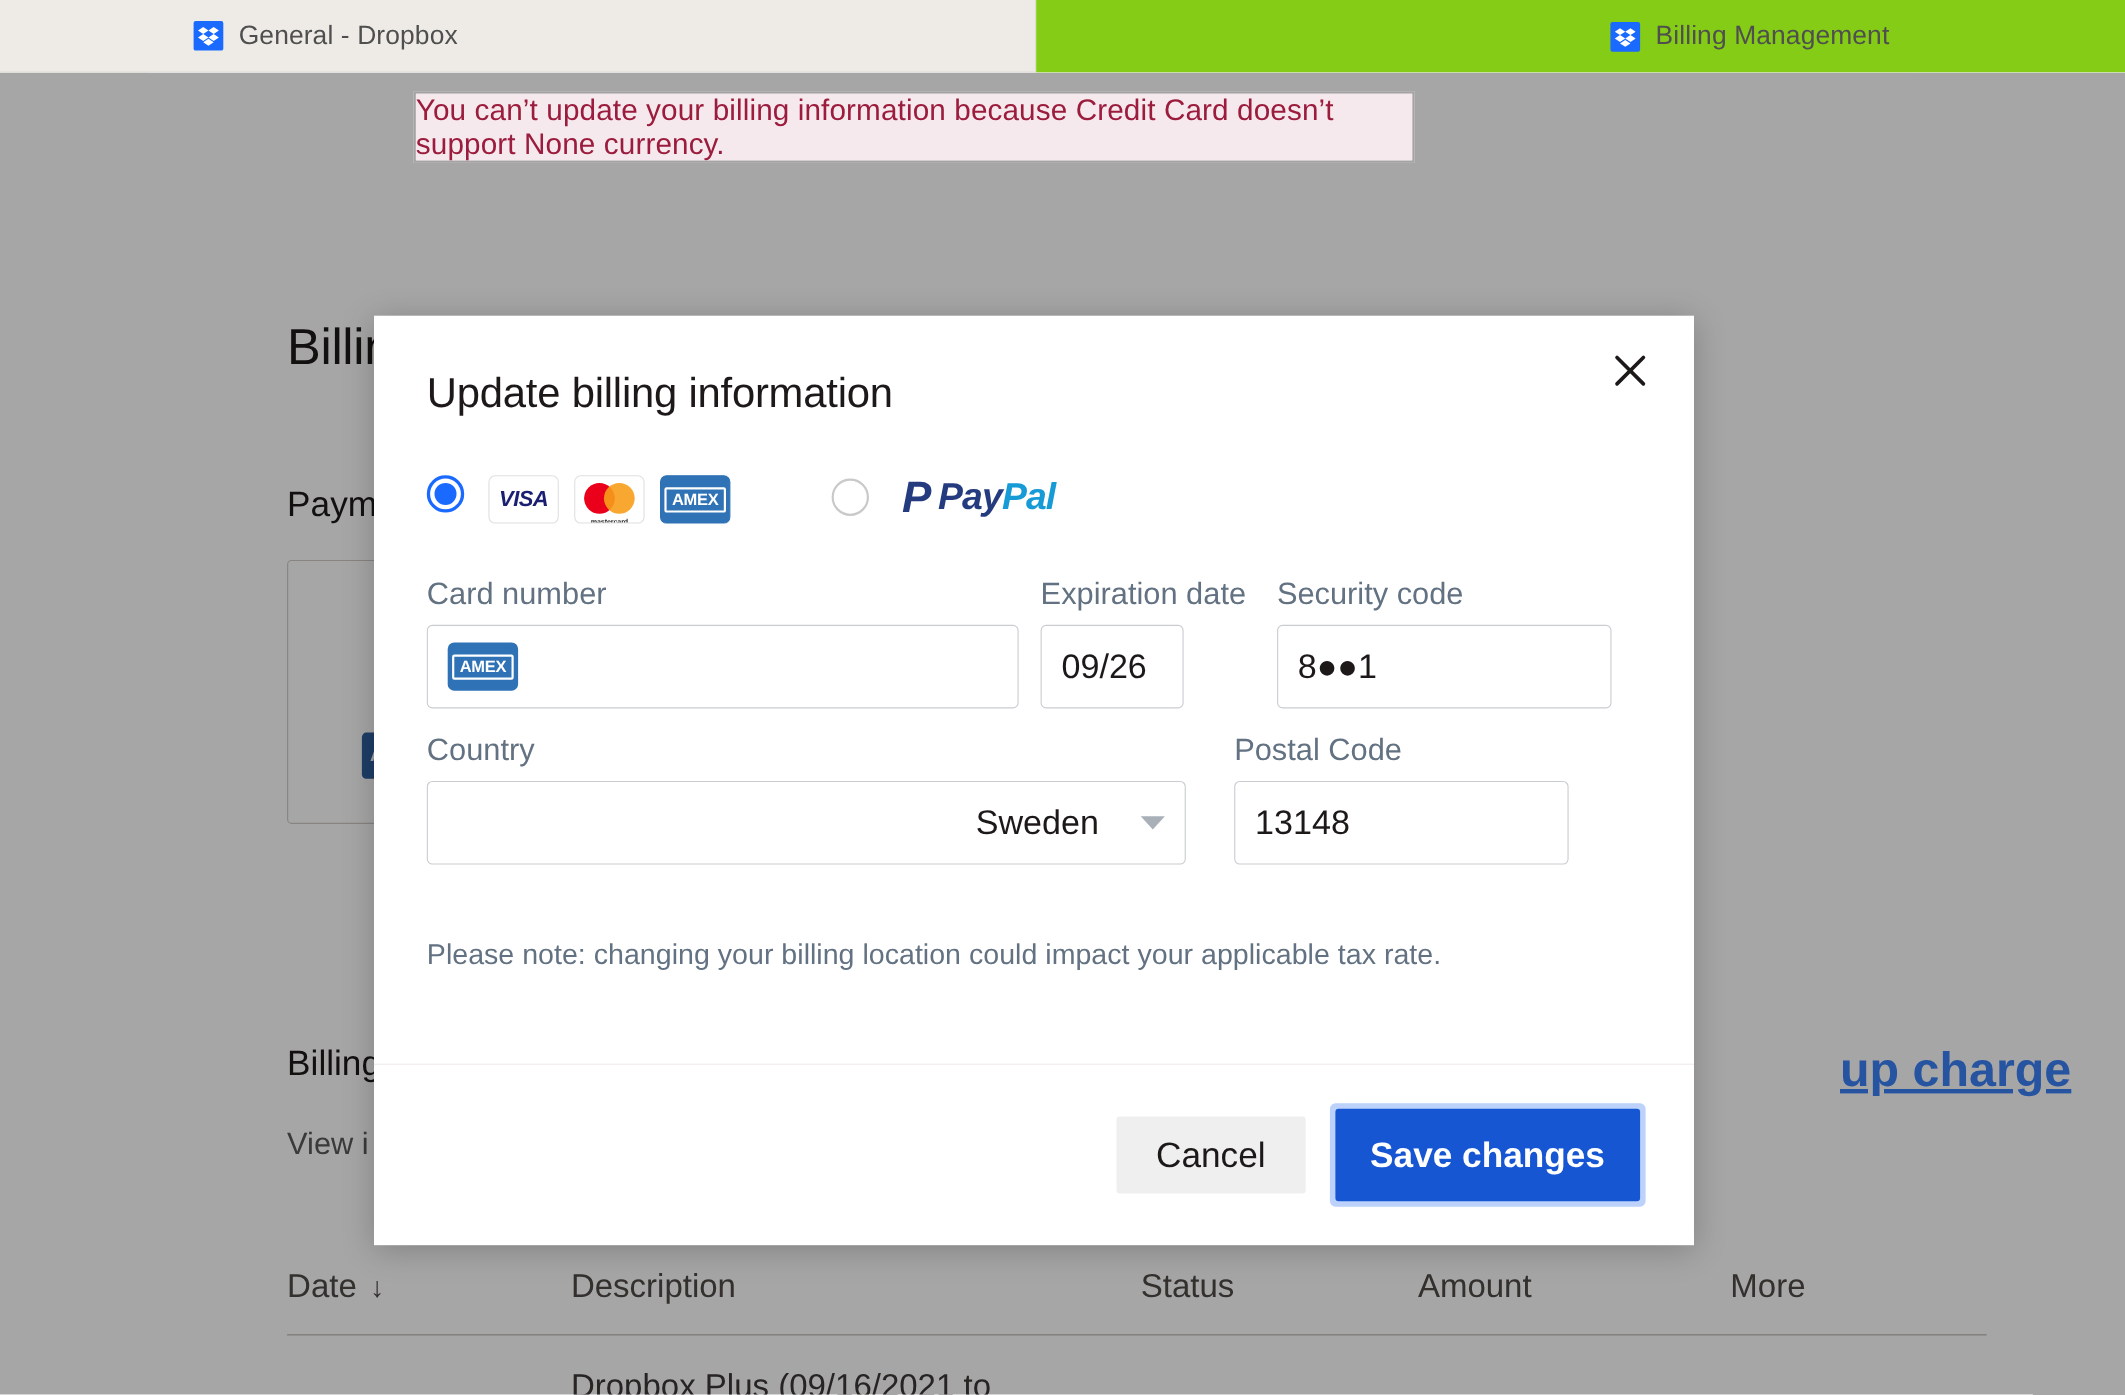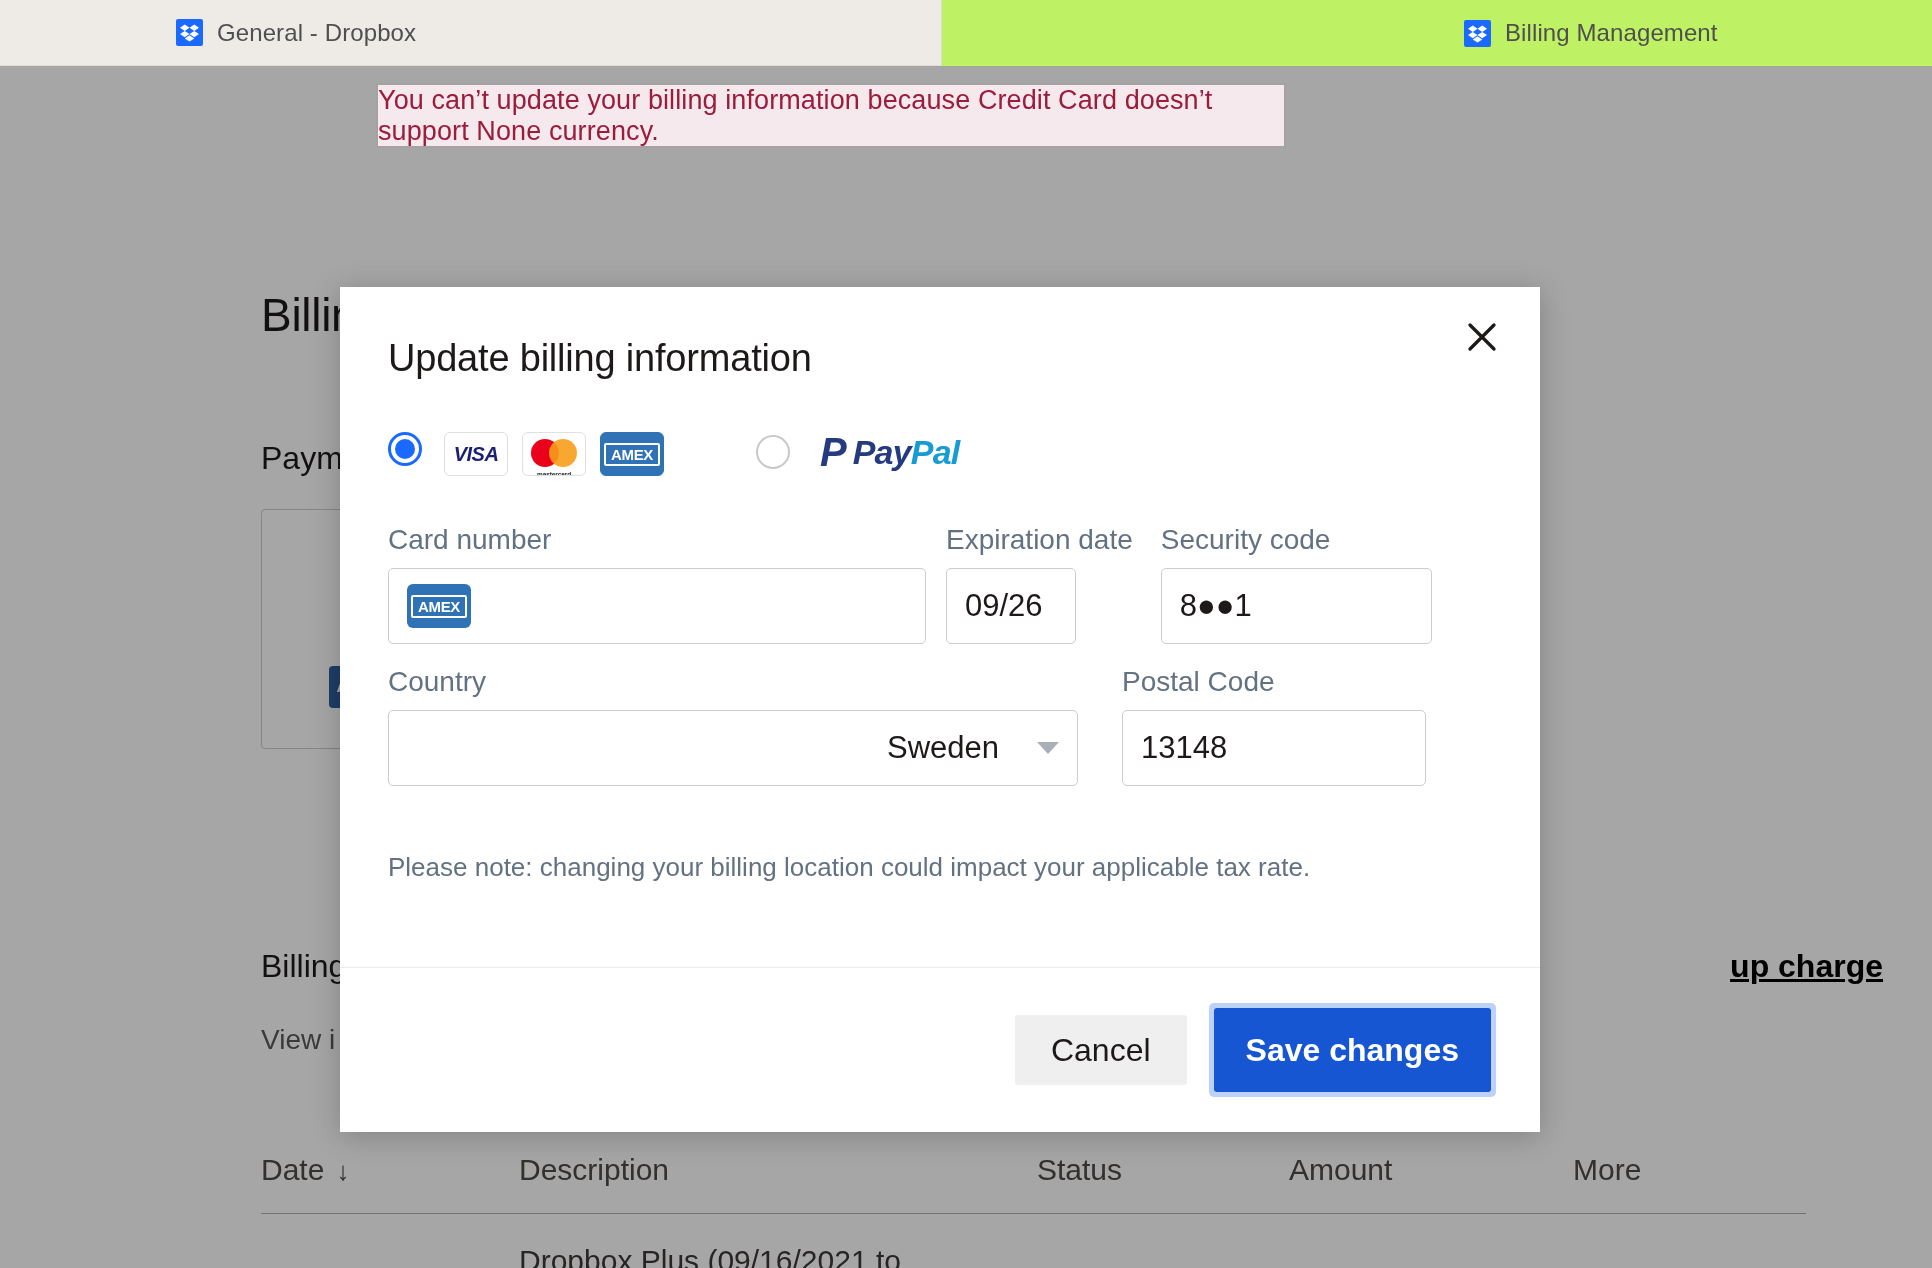--- a/index.html
+++ b/index.html
@@ -35,21 +35,21 @@
   .tab-inactive {
     left: 0;
     width: 942px;
     background: #eeebe7;
     border-right: 1px solid #dedad5;
     border-bottom: 1px solid #dedad5;
   }
   .tab-active {
     left: 942px;
     width: 990px;
-    background: #bef264;
+    background: #84cc16;
   }
   .tab-favicon {
     width: 27px;
     height: 27px;
     background: #1a6aff;
     border-radius: 2px;
     margin-right: 14px;
     flex: 0 0 auto;
     display: flex;
     align-items: center;
@@ -141,22 +141,22 @@
     position: absolute;
     left: 126px;
     top: 882px;
     font-size: 32px;
     color: #1e1919;
   }
   .bg-charge-link {
     position: absolute;
     right: 49px;
     top: 882px;
-    font-size: 32px;
-    color: #000000;
+    font-size: 44px;
+    color: #3b82f6;
     text-decoration: underline;
     font-weight: 600;
   }
   .bg-viewinv {
     position: absolute;
     left: 126px;
     top: 958px;
     font-size: 28px;
     color: #5a5a5a;
   }
@@ -339,21 +339,21 @@
     padding: 0 18px;
     font-size: 31px;
     color: #1e1919;
     position: relative;
   }
   .row-cards { display: flex; margin-top: 36px; }
   .fg-cardnumber { width: 538px; }
   .fg-exp-wrap { margin-left: 20px; }
   .fg-exp-wrap .input-box { width: 130px; }
   .fg-sec-wrap { margin-left: 28px; }
-  .fg-sec-wrap .input-box { width: 271px; }
+  .fg-sec-wrap .input-box { width: 304px; }
 
   .card-number-inner { flex: 1; display:flex; align-items:center; }
   .amex-pill {
     width: 64px; height: 44px;
     background: #2f72b5;
     border-radius: 6px;
     display:flex; align-items:center; justify-content:center;
     flex: 0 0 auto;
   }
   .masked-digits {

